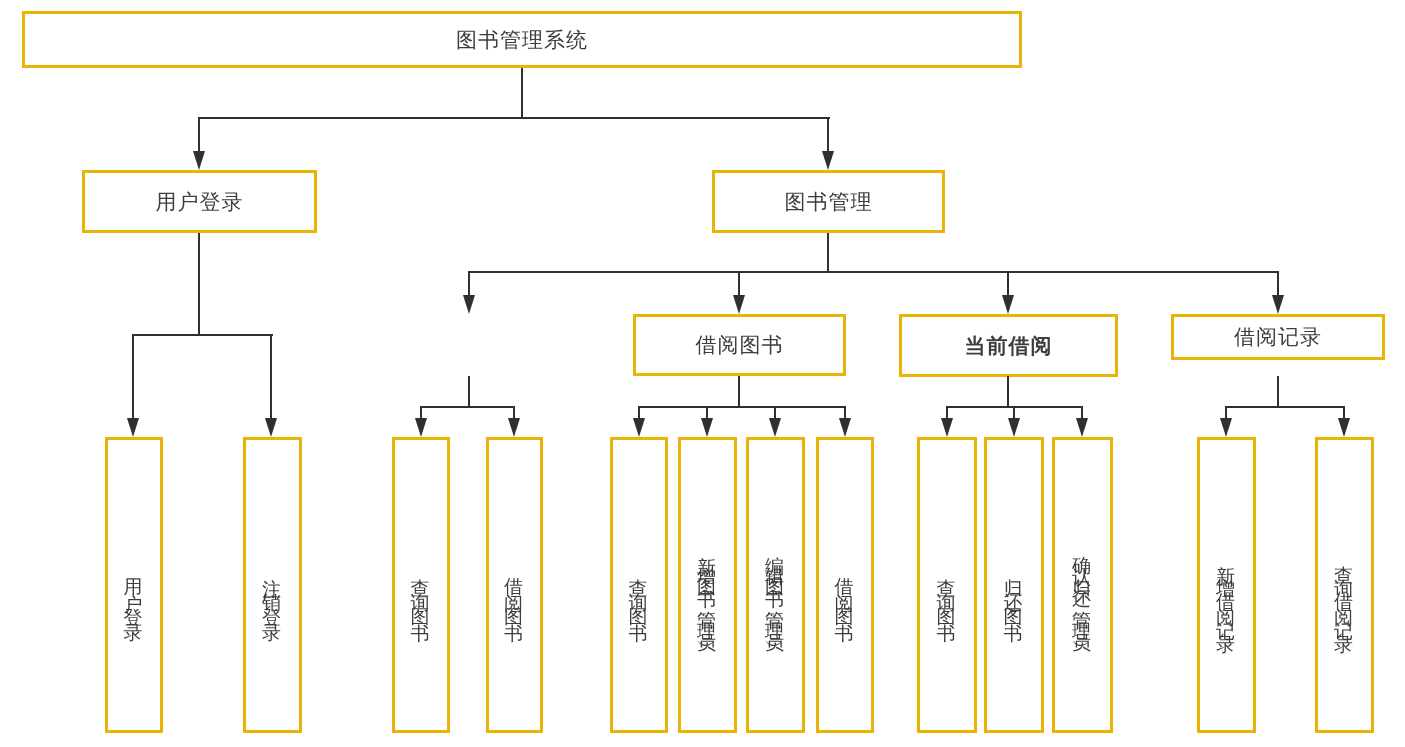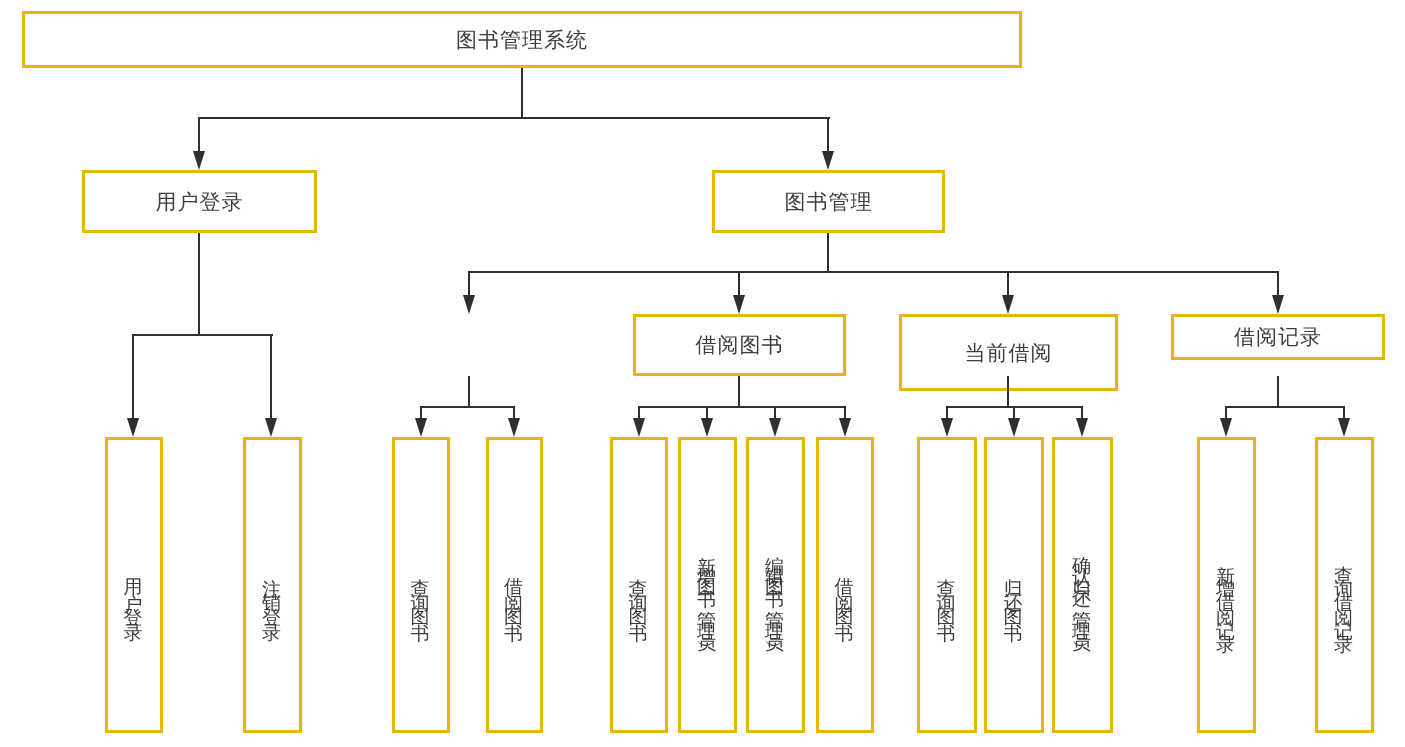--- a/index.html
+++ b/index.html
@@ -58,21 +58,21 @@
 <body>
 
 <div id="canvas">
 
   <div class="box hlabel" style="left:22px; top:11px; width:1000px; height:57px;">图书管理系统</div>
 
   <div class="box hlabel" style="left:82px; top:170px; width:235px; height:63px;">用户登录</div>
   <div class="box hlabel" style="left:712px; top:170px; width:233px; height:63px;text-align:center;">图书管理</div>
 
   <div class="box hlabel" style="left:633px; top:314px; width:213px; height:62px;">借阅图书</div>
-  <div class="box hlabel" style="left:899px; top:314px; width:219px; height:77px;">当前借阅</div>
+  <div class="box hlabel" style="left:899px; top:314px; width:219px; height:63px;font-weight:bold;">当前借阅</div>
   <div class="box hlabel" style="left:1171px; top:314px; width:214px; height:46px;">借阅记录</div>
 
   <div class="box leaf" style="left:105px; top:437px; width:58px; height:296px;">
     <span class="vtext v4">用户登录</span>
   </div>
   <div class="box leaf" style="left:243px; top:437px; width:59px; height:296px;">
     <span class="vtext v4">注销登录</span>
   </div>
 
   <div class="box leaf" style="left:392px; top:437px; width:58px; height:296px;">

